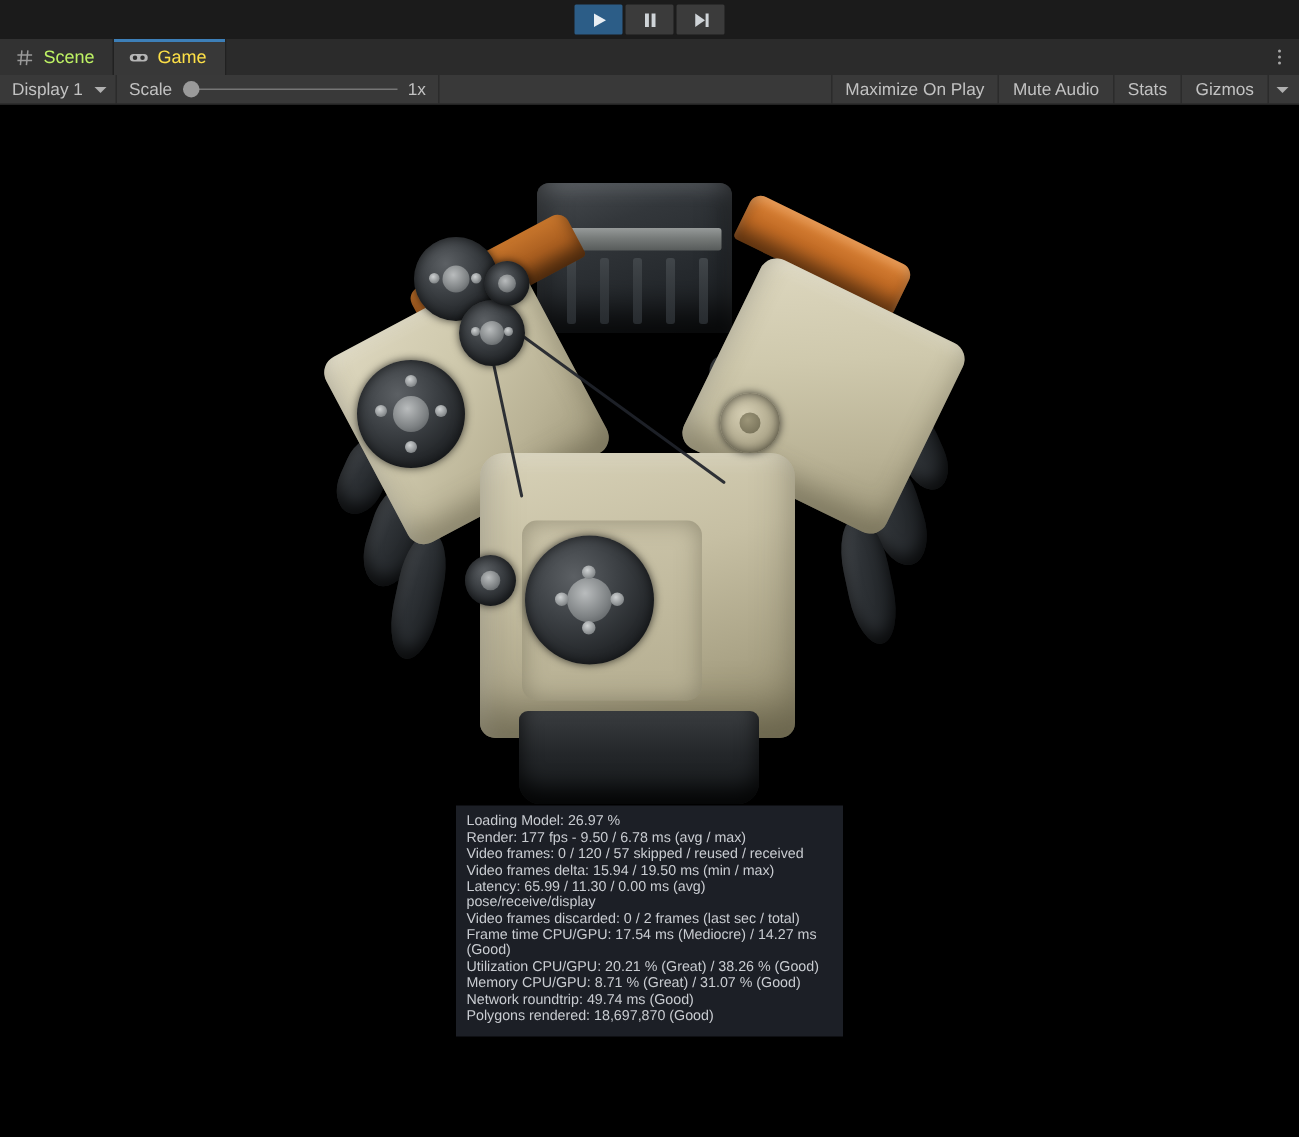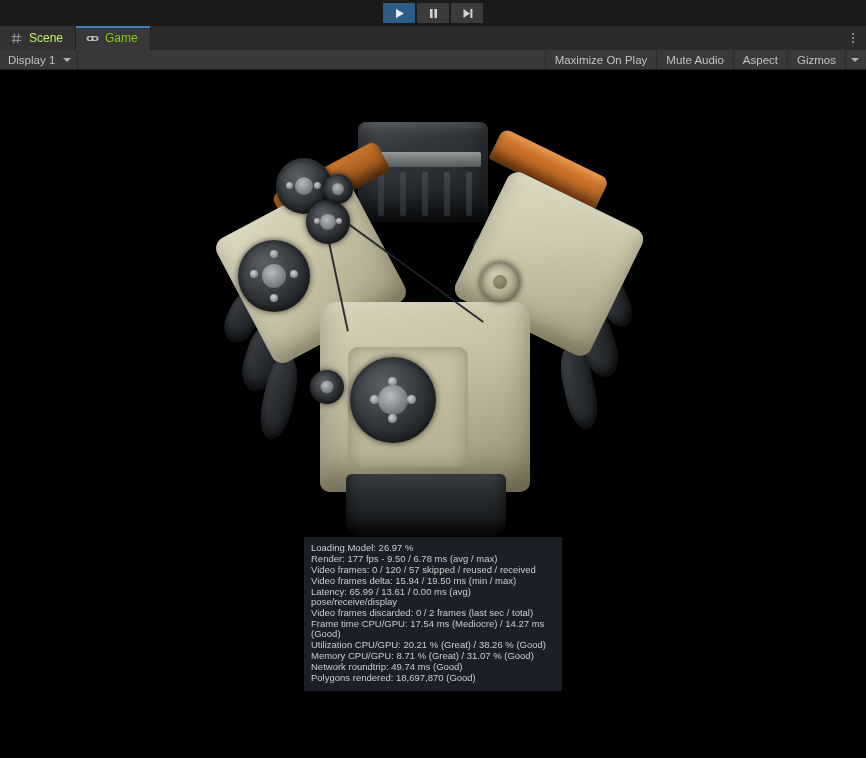--- a/index.html
+++ b/index.html
@@ -71,21 +71,21 @@
     font-size: 12px;
     color: #bef264;
     background: #323232;
     cursor: pointer;
     box-sizing: border-box;
     border-right: 1px solid #212121;
     position: relative;
   }
   .tab.active {
     background: #383838;
-    color: #84cc16;
+    color: #fde047;
   }
   .tab.active::before {
     content: "";
     position: absolute;
     left: 0; right: 0; top: 0;
     height: 2px;
     background: #3d7fb8;
   }
   .tab .ticon {
     display: inline-flex;
@@ -434,31 +434,39 @@
   </div>
 
   <div class="toolbar">
 
     <div class="tb-item tb-dropdown dd-display">
       <span>Display 1</span>
       <span class="caret"></span>
     </div>
 
 
+    <div class="tb-item tb-scale">
+      <span class="scale-label">Scale</span>
+      <span class="slider">
+        <span class="track"></span>
+        <span class="knob"></span>
+      </span>
+      <span class="scale-value">1x</span>
+    </div>
 
     <div class="tb-spacer"></div>
 
     <div class="tb-item tb-toggle">
       <span>Maximize On Play</span>
     </div>
     <div class="tb-item tb-toggle">
       <span>Mute Audio</span>
     </div>
     <div class="tb-item tb-toggle">
-      <span>Aspect</span>
+      <span>Stats</span>
     </div>
     <div class="tb-item tb-toggle">
       <span>Gizmos</span>
     </div>
     <div class="tb-item tb-gizmo-caret">
       <span class="caret"></span>
     </div>
   </div>
 
   <div class="gameview">
@@ -529,21 +537,21 @@
         <span class="bolt" style="left:38px; top:20px;"></span>
         <span class="bolt" style="left:38px; top:57px;"></span>
       </div>
     </div>
 
     <div class="stats">
       <div class="line">Loading Model: 26.97 %</div>
       <div class="line">Render: 177 fps - 9.50 / 6.78 ms (avg / max)</div>
       <div class="line">Video frames: 0 / 120 / 57 skipped / reused / received</div>
       <div class="line">Video frames delta: 15.94 / 19.50 ms (min / max)</div>
-      <div class="line">Latency: 65.99 / 13.61 / 0.00 ms (avg) pose/receive/display</div>
+      <div class="line">Latency: 65.99 / 11.30 / 0.00 ms (avg) pose/receive/display</div>
       <div class="line">Video frames discarded: 0 / 2 frames (last sec / total)</div>
       <div class="line">Frame time CPU/GPU: 17.54 ms (Mediocre) / 14.27 ms (Good)</div>
       <div class="line">Utilization CPU/GPU: 20.21 % (Great) / 38.26 % (Good)</div>
       <div class="line">Memory CPU/GPU: 8.71 % (Great) / 31.07 % (Good)</div>
       <div class="line">Network roundtrip: 49.74 ms (Good)</div>
       <div class="line">Polygons rendered: 18,697,870 (Good)</div>
     </div>
 
   </div>
 </div>

